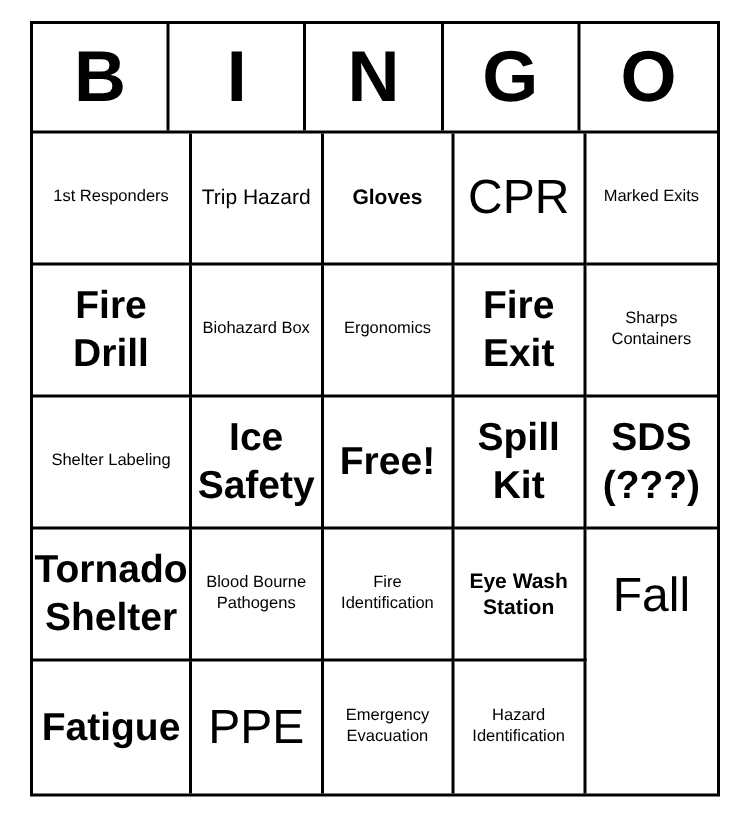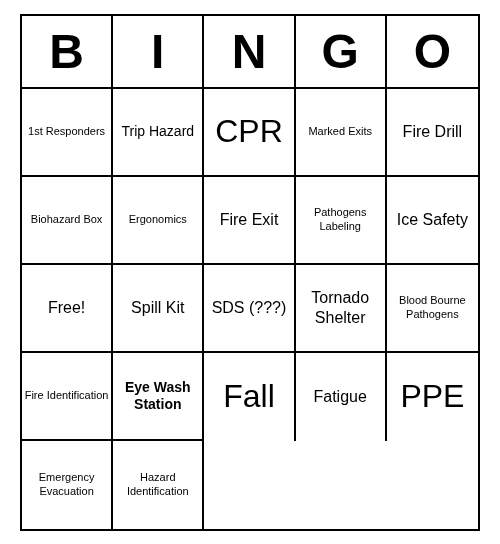--- a/index.html
+++ b/index.html
@@ -58,22 +58,22 @@
     .cell-text {
       line-height: 1.2;
     }
     .text-small {
       font-size: 11px;
     }
     .text-medium {
       font-size: 14px;
     }
     .text-large {
-      font-size: 16px;
-      font-weight: normal;
+      font-size: 26px;
+      font-weight: bold;
     }
     .text-xlarge {
       font-size: 32px;
       font-weight: normal;
     }
   </style>
 </head>
 <body>
 
 <div class="bingo-card">
@@ -85,39 +85,45 @@
       <div class="bingo-letter">O</div>
     </div>
   <div class="bingo-grid">
   <div class="bingo-cell">
         <span class="cell-text text-small">1st Responders</span>
       </div>
       <div class="bingo-cell">
         <span class="cell-text text-medium" style="font-weight: normal;">Trip Hazard</span>
       </div>
       <div class="bingo-cell">
+        <span class="cell-text text-medium" style="font-weight: bold;">Gloves</span>
+      </div>
+      <div class="bingo-cell">
         <span class="cell-text text-xlarge">CPR</span>
       </div>
       <div class="bingo-cell">
         <span class="cell-text text-small">Marked Exits</span>
       </div>
       <div class="bingo-cell">
         <span class="cell-text text-large">Fire Drill</span>
       </div>
       <div class="bingo-cell">
         <span class="cell-text text-small">Biohazard Box</span>
       </div>
       <div class="bingo-cell">
         <span class="cell-text text-small">Ergonomics</span>
       </div>
       <div class="bingo-cell">
         <span class="cell-text text-large">Fire Exit</span>
       </div>
       <div class="bingo-cell">
-        <span class="cell-text text-small">Pathogens Labeling</span>
+        <span class="cell-text text-small">Sharps Containers</span>
+      </div>
+      <div class="bingo-cell">
+        <span class="cell-text text-small">Shelter Labeling</span>
       </div>
       <div class="bingo-cell">
         <span class="cell-text text-large">Ice Safety</span>
       </div>
       <div class="bingo-cell">
         <span class="cell-text text-large">Free!</span>
       </div>
       <div class="bingo-cell">
         <span class="cell-text text-large">Spill Kit</span>
       </div>

